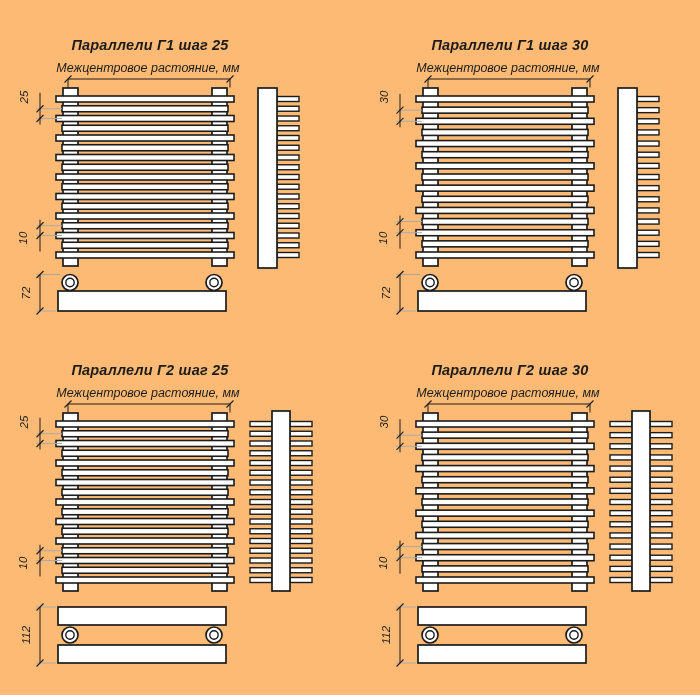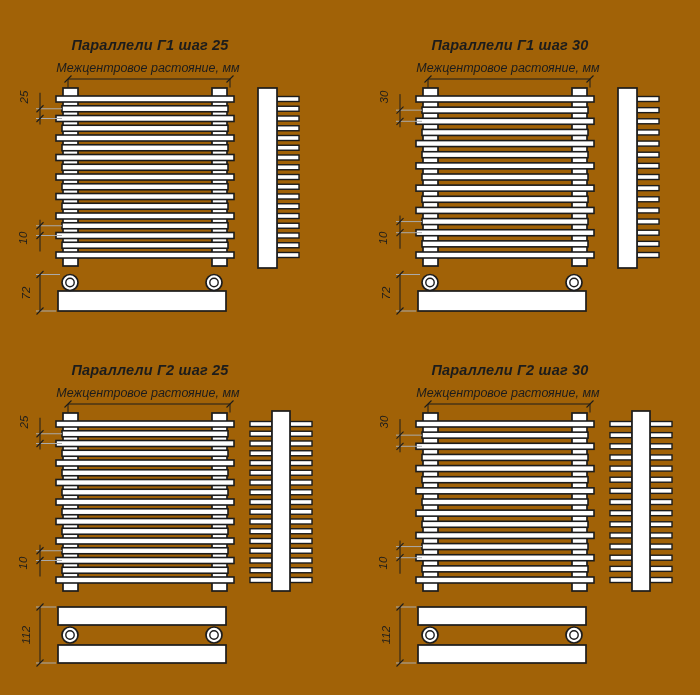--- a/index.html
+++ b/index.html
@@ -1,16 +1,16 @@
 <!DOCTYPE html>
 <html><head>
 <meta charset="utf-8">
 <style>
   html,body{margin:0;padding:0;background:#ffffff;}
-  #canvas{width:700px;height:695px;background:#a16207;position:relative;overflow:hidden;}
+  #canvas{width:700px;height:695px;background:#fdba74;position:relative;overflow:hidden;}
   svg text{
     font-family:"Liberation Sans", sans-serif;
     font-style:italic;
     fill:#1c1c1c;
   }
   .title{font-size:14.5px;font-weight:600;letter-spacing:.2px;}
   .subtitle{font-size:12.5px;}
   .dim{font-size:11.5px;}
 </style>
 </head>

